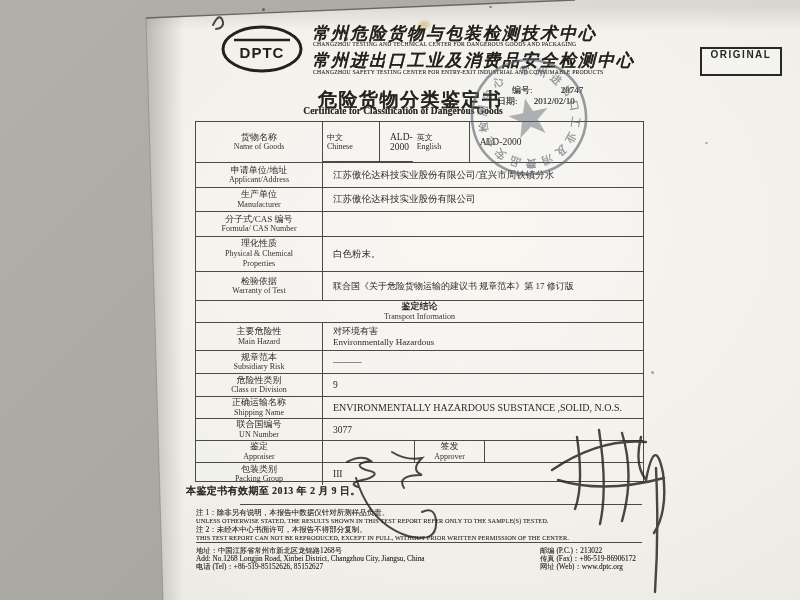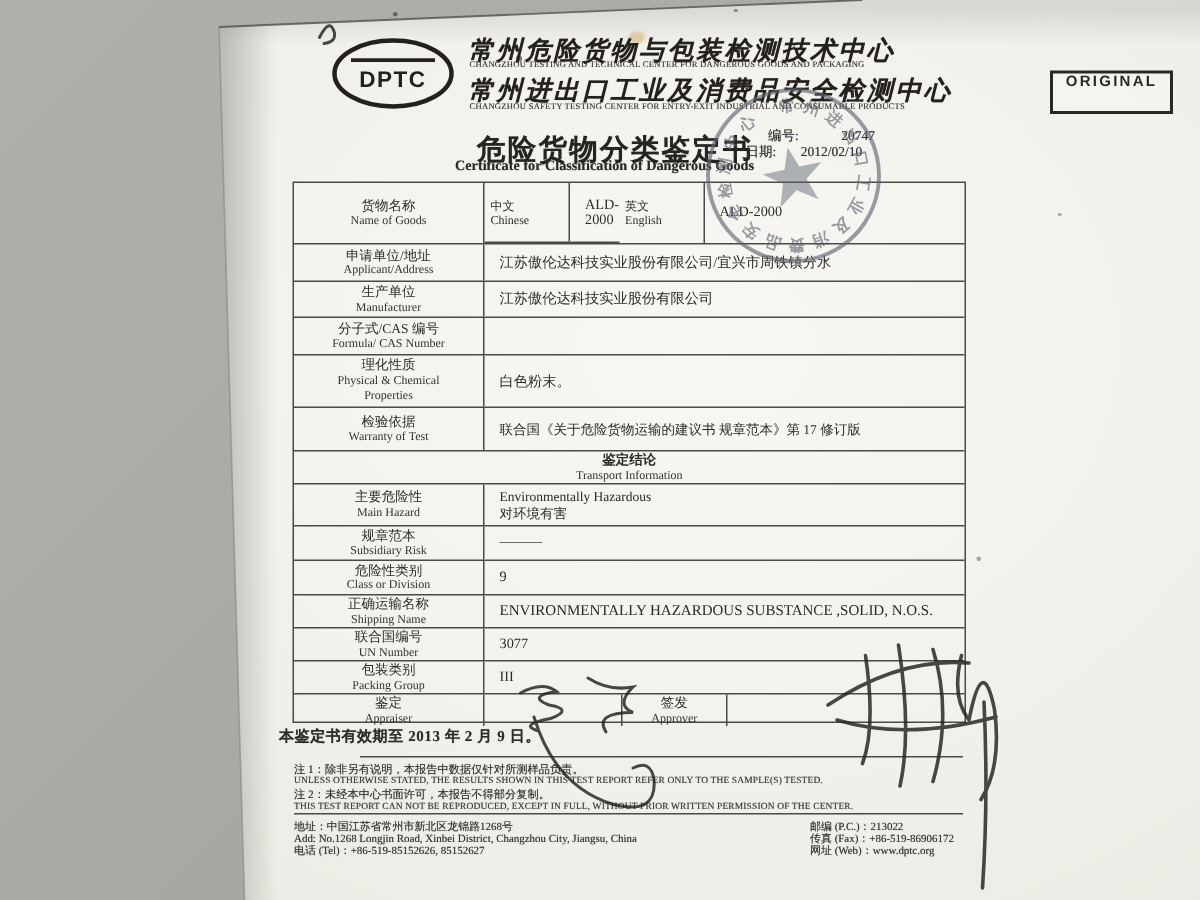--- a/index.html
+++ b/index.html
@@ -171,22 +171,22 @@
         <span class="len">Transport Information</span>
       </div>
     </div>
 
     <div class="trow" style="flex:0 0 28px;">
       <div class="cellL">
         <span class="lcn">主要危险性</span>
         <span class="len">Main Hazard</span>
       </div>
       <div class="val2">
+        <span>对环境有害</span>
         <span>Environmentally Hazardous</span>
-        <span>对环境有害</span>
       </div>
     </div>
 
     <div class="trow" style="flex:0 0 23px;">
       <div class="cellL">
         <span class="lcn">规章范本</span>
         <span class="len">Subsidiary Risk</span>
       </div>
       <div class="val">———</div>
     </div>
@@ -206,41 +206,41 @@
       </div>
       <div class="val" style="font-size:10px;">ENVIRONMENTALLY HAZARDOUS SUBSTANCE ,SOLID, N.O.S.</div>
     </div>
 
     <div class="trow" style="flex:0 0 20px;">
       <div class="cellL">
         <span class="lcn">联合国编号</span>
         <span class="len">UN Number</span>
       </div>
       <div class="val">3077</div>
-    </div>
-
-    <div class="trow" style="flex:0 0 22px;">
-      <div class="cellL">
-        <span class="lcn">包装类别</span>
-        <span class="len">Packing Group</span>
-      </div>
-      <div class="val">III</div>
     </div>
 
     <div class="trow" style="flex:1;">
       <div class="cellL">
         <span class="lcn">鉴定</span>
         <span class="len">Appraiser</span>
       </div>
       <div class="sigcell" style="flex:0 0 92px;"></div>
       <div class="cellL sigcell" style="flex:0 0 70px;border-right:1px solid #4b4a45;">
         <span class="lcn">签发</span>
         <span class="len">Approver</span>
       </div>
       <div style="flex:1;"></div>
+    </div>
+
+    <div class="trow" style="flex:0 0 22px;">
+      <div class="cellL">
+        <span class="lcn">包装类别</span>
+        <span class="len">Packing Group</span>
+      </div>
+      <div class="val">III</div>
     </div>
   </div>
 
   <div class="t b" style="left:186px;top:484px;font-size:10px;letter-spacing:.4px;">本鉴定书有效期至 2013 年 2 月 9 日。</div>
 
   <div class="hline" style="left:240px;top:504px;width:402px;"></div>
 
   <div class="t noteline" style="left:196px;top:508px;">注 1：除非另有说明，本报告中数据仅针对所测样品负责。</div>
   <div class="t noteen" style="left:196px;top:517px;">UNLESS OTHERWISE STATED, THE RESULTS SHOWN IN THIS TEST REPORT REFER ONLY TO THE SAMPLE(S) TESTED.</div>
   <div class="t noteline" style="left:196px;top:525px;">注 2：未经本中心书面许可，本报告不得部分复制。</div>

